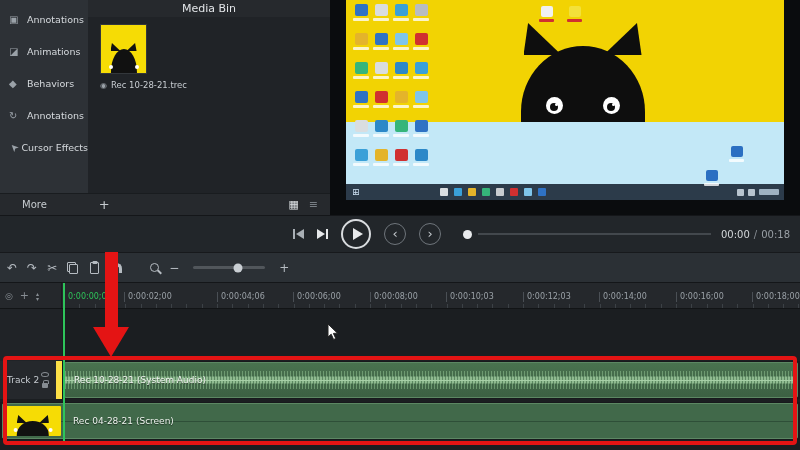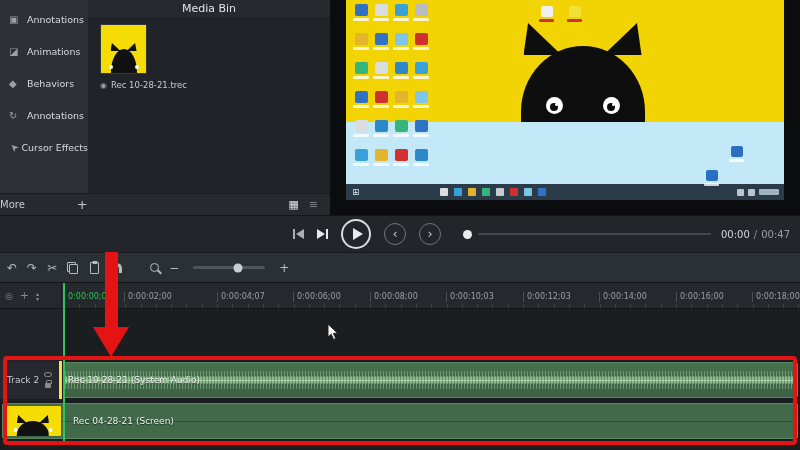--- a/index.html
+++ b/index.html
@@ -19,21 +19,21 @@
 
   .media-bin{flex:1;background:#202327;display:flex;flex-direction:column}
   .mb-header{height:17px;background:#26292d;color:#e2e5e8;font-size:11px;text-align:center;line-height:17px}
   .mb-content{flex:1;padding:7px 0 0 12px}
   .mb-thumb{width:47px;height:50px;position:relative;overflow:hidden;border:1px solid #33373b}
   .mb-item-row{display:flex;align-items:center;margin-top:6px;gap:4px}
   .mb-item-glyph{font-size:8px;color:#9aa1a8}
   .mb-item-name{font-size:8.5px;color:#c9ced3;white-space:nowrap}
 
   .left-footer{height:22px;background:#26292d;border-top:1px solid #191c1f;display:flex;align-items:center}
-  .more-label{font-size:10px;color:#c6cbcf;}
+  .more-label{font-size:10px;color:#c6cbcf;margin-left:22px}
   .add-btn{font-size:13px;color:#c6cbcf;margin-left:52px;cursor:pointer}
   .footer-spacer{flex:1}
   .view-grid{font-size:11px;color:#dde1e4;margin-right:10px;cursor:pointer}
   .view-list{font-size:11px;color:#787e84;margin-right:12px;cursor:pointer}
 
   
   .preview{flex:1;background:#0a0c0e;display:flex;justify-content:center}
   .desktop{position:relative;width:438px;height:200px;flex:none}
   .desk-yellow{height:122px;background:#f2d303;position:relative}
   .desk-blue{height:62px;background:#c3e8f7}
@@ -113,35 +113,35 @@
   .g-chevrons{display:flex;flex-direction:column;line-height:5px;font-size:6px;cursor:pointer}
   .ruler-lane{position:relative;flex:1;cursor:pointer}
   .ruler-lane::after{content:'';position:absolute;left:2px;right:0;bottom:0;height:4px;
       background:repeating-linear-gradient(90deg,#3c4146 0 1px,transparent 1px 15.3px)}
   .tick{position:absolute;top:9px;font-size:8px;color:#9aa1a7;border-left:1px solid #4a4f55;padding-left:3px;line-height:10px;white-space:nowrap}
   .tick.green{color:#2ec45a;border-left-color:#2ec45a}
 
   .tl-body{position:absolute;top:26px;left:0;right:0;bottom:0}
   .tl-empty{height:52px;background:#1b1e21;border-left:62px solid #202327}
   .track-row{display:flex;height:38px;margin-bottom:3px}
-  .track-head{width:62px;background:#25282c;display:flex;align-items:center;border-right:3px solid #fde047;cursor:pointer}
+  .track-head{width:62px;background:#25282c;display:flex;align-items:center;border-right:6px solid #fde047;cursor:pointer}
   .track-name{font-size:9px;color:#c6cbd0;margin-left:7px;flex:1}
   .track-icons{display:flex;flex-direction:column;gap:4px;margin-right:7px;align-items:center}
   .mi-eye{width:8px;height:5px;border:1px solid #868c92;border-radius:50%}
   .mi-lock{width:6px;height:5px;background:#868c92;border-radius:1px;position:relative;margin-top:2px}
   .mi-lock::before{content:'';position:absolute;top:-3px;left:1px;width:4px;height:3px;border:1px solid #868c92;border-bottom:none;border-radius:2px 2px 0 0}
   .track-lane{flex:1;position:relative;background:#17191c}
   .clip{position:absolute;top:1px;bottom:1px;left:2px;right:2px;border-radius:2px;border:1px solid #5c8763;overflow:hidden;cursor:pointer}
   .clip-audio{background:linear-gradient(#49724f,#3c6043)}
   .wave{position:absolute;left:0;right:0;top:50%;transform:translateY(-50%);height:18px;
       background:repeating-linear-gradient(90deg,rgba(150,200,150,.5) 0 1px,rgba(150,200,150,0) 1px 3px)}
   .wave::before{content:'';position:absolute;left:0;right:0;top:50%;transform:translateY(-50%);height:7px;
       background:repeating-linear-gradient(90deg,#8fba90 0 2px,#5d8a62 2px 3px)}
   .wave::after{content:'';position:absolute;left:0;right:0;top:50%;height:1px;background:#a6cfa6}
-  .clip-label{position:absolute;left:3px;top:50%;transform:translateY(-50%);font-size:9px;color:#eef3ee;
+  .clip-label{position:absolute;left:9px;top:50%;transform:translateY(-50%);font-size:9px;color:#eef3ee;
       text-shadow:0 1px 1px rgba(0,0,0,.55);white-space:nowrap;z-index:2}
   .clip-video{background:#41694a}
   .cv-line{position:absolute;left:0;right:0;top:50%;height:1px;background:#2e4f38}
   .clip-thumb{position:absolute;left:2px;top:2px;bottom:2px;width:56px;overflow:hidden;border-radius:1px}
   .clip-video .clip-label{left:70px}
 
   .playhead{position:absolute;left:63px;top:0;bottom:5px;width:2px;background:#2ec45a;z-index:4;cursor:ew-resize}
   .red-box{position:absolute;left:3px;right:3px;top:73px;height:89px;border:4px solid #e41414;border-radius:4px;z-index:6;pointer-events:none}
   .red-arrow{position:absolute;left:93px;top:252px;z-index:7;pointer-events:none}
   .ra-shaft{width:13px;height:75px;background:#e41414;margin-left:12px}
@@ -378,21 +378,21 @@
         </div>
       <div class="play-btn">
           <span class="play-tri"></span>
         </div>
       <div class="circ-btn">‹</div>
       <div class="circ-btn">›</div>
     </div>
     <div class="scrub-dot"></div>
     <div class="scrub-line"></div>
     <div class="time-display">
-      <span>00:00</span><span class="time-sep">/</span><span class="time-total">00:47</span>
+      <span>00:00</span><span class="time-sep">/</span><span class="time-total">00:18</span>
     </div>
   </div>
 
   <div class="toolbar">
     <span class="tb-glyph">↶</span>
     <span class="tb-glyph">↷</span>
     <span class="tb-glyph">✂</span>
     <span class="ico-copy"></span>
     <span class="ico-paste"></span>
     <span class="ico-magnet"></span>
@@ -410,21 +410,21 @@
         <span class="g-circle">◎</span>
         <span class="g-plus">+</span>
         <span class="g-chevrons">
             <span>▴</span>
             <span>▾</span>
           </span>
       </div>
       <div class="ruler-lane">
         <span class="tick green" style="left:2px">0:00:00;00</span>
         <span class="tick" style="left:62px">0:00:02;00</span>
-        <span class="tick" style="left:155px">0:00:04;07</span>
+        <span class="tick" style="left:155px">0:00:04;06</span>
         <span class="tick" style="left:231px">0:00:06;00</span>
         <span class="tick" style="left:308px">0:00:08;00</span>
         <span class="tick" style="left:384px">0:00:10;03</span>
         <span class="tick" style="left:461px">0:00:12;03</span>
         <span class="tick" style="left:537px">0:00:14;00</span>
         <span class="tick" style="left:614px">0:00:16;00</span>
         <span class="tick" style="left:690px">0:00:18;00</span>
       </div>
     </div>
 

